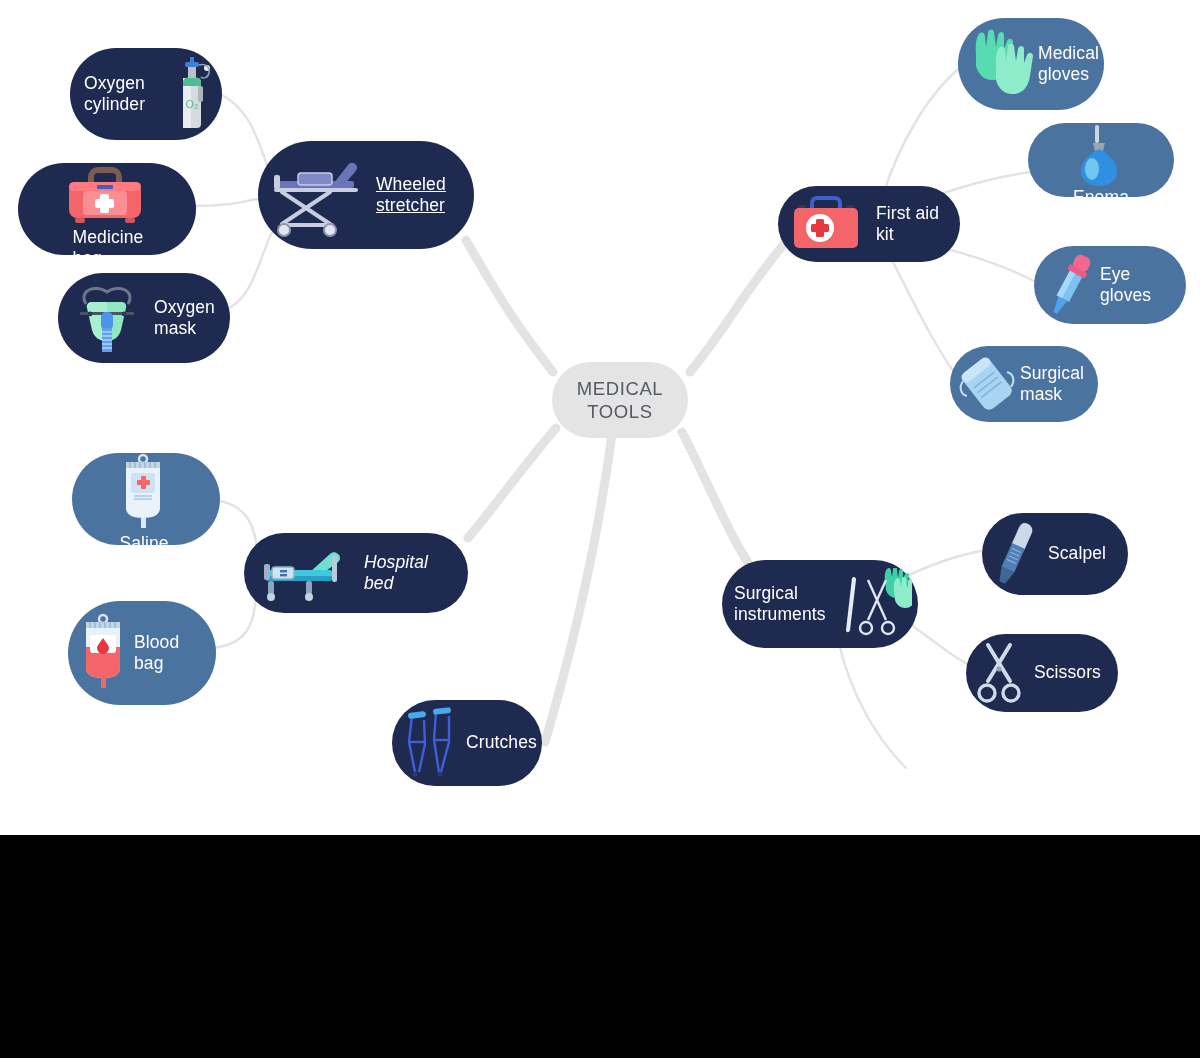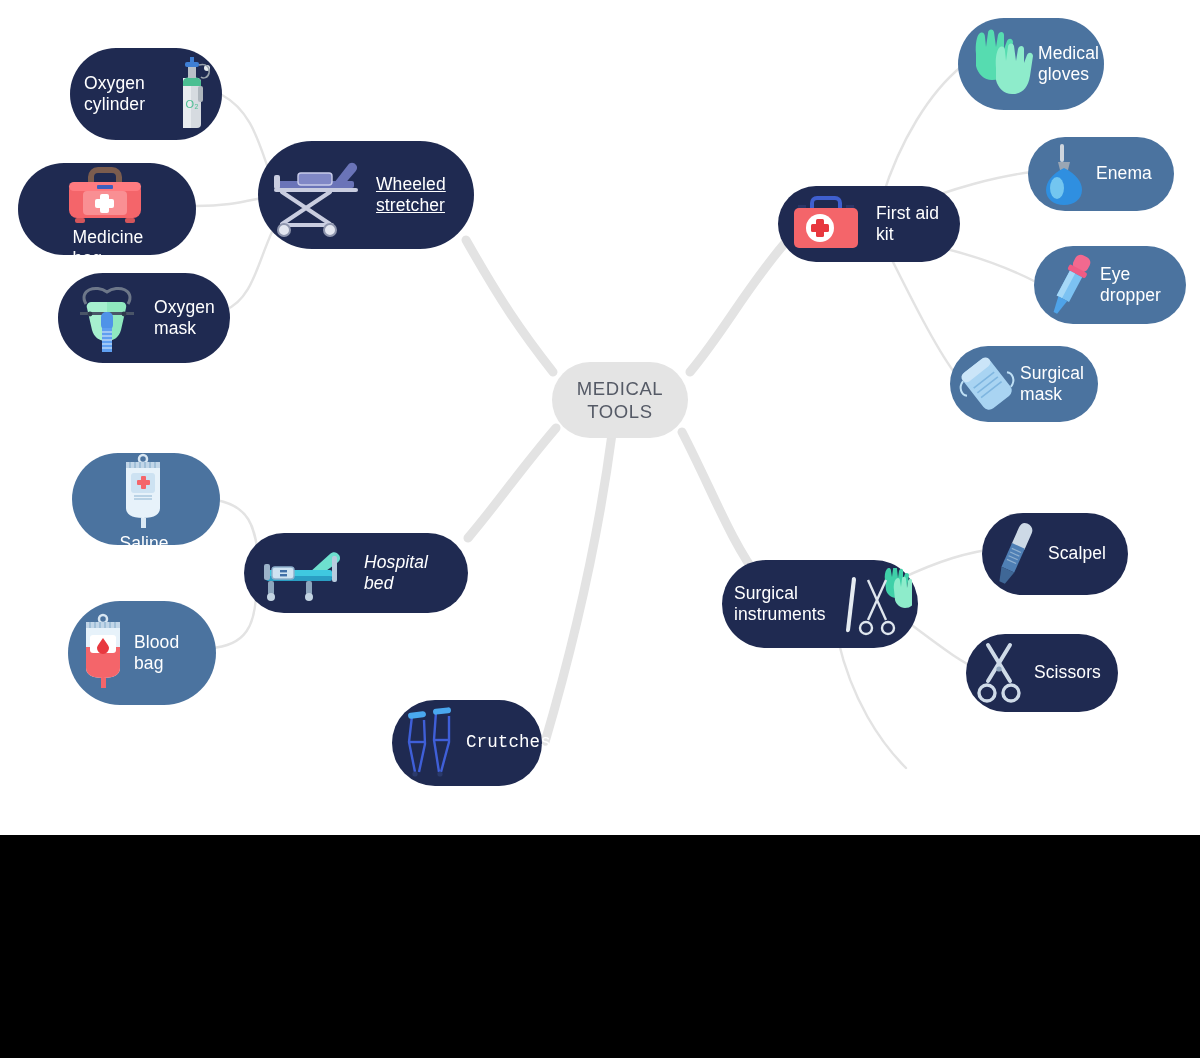--- a/index.html
+++ b/index.html
@@ -130,42 +130,42 @@
 
     <div class="node pill" style="left:958px;top:18px;width:146px;height:92px;background:#4b739f;padding:0 10px 0 6px;">
       <svg class="ico" width="72" height="80" viewBox="0 0 72 80">
         <path d="M12 30c-1-10 1-18 3-20 3-3 6-1 6 3l1 10 2-14c0-4 5-5 6-1l2 15 2-12c1-4 6-4 6 0l0 14 3-8c2-4 6-2 6 1l-3 20c-2 12-8 18-18 18-8 0-14-6-16-14z" fill="#56dcb0"></path>
         <path d="M32 44c-1-10 1-18 3-20 3-3 6-1 6 3l1 10 2-14c0-4 5-5 6-1l2 15 2-12c1-4 6-4 6 0l0 14 3-8c2-4 6-2 6 1l-3 20c-2 12-8 18-18 18-8 0-14-6-16-14z" fill="#8eeccb"></path>
       </svg>
       <span class="label" style="flex:1;margin-left:2px;">Medical
 gloves</span>
     </div>
 
-    <div class="node pill" style="left:1028px;top:137px;width:146px;height:74px;background:#4b739f;padding:0 12px 0 8px;">
+    <div class="node pill" style="left:1028px;top:123px;width:146px;height:74px;background:#4b739f;padding:0 12px 0 8px;flex-direction:column;">
       <svg class="ico" width="56" height="64" viewBox="0 0 56 64">
         <rect x="24" y="2" width="4" height="18" rx="2" fill="#cfd6de"></rect>
         <path d="M22 20h12l-2 8H24z" fill="#9aa6b4"></path>
         <path d="M28 26c12 6 18 14 18 22 0 9-8 15-18 15S10 57 10 48c0-8 6-16 18-22z" fill="#2f8fe0"></path>
         <ellipse cx="21" cy="46" rx="7" ry="11" fill="#7fd0f2" opacity=".85"></ellipse>
       </svg>
       <span class="label" style="flex:1;margin-left:4px;">Enema</span>
     </div>
 
     <div class="node pill" style="left:1034px;top:246px;width:152px;height:78px;background:#4b739f;padding:0 12px 0 6px;">
       <svg class="ico" width="58" height="70" viewBox="0 0 58 70">
         <g transform="rotate(28 29 35)">
           <rect x="22" y="2" width="16" height="16" rx="6" fill="#f2698f"></rect>
           <rect x="20" y="16" width="20" height="6" rx="2" fill="#ef5b84"></rect>
           <rect x="23" y="22" width="14" height="28" fill="#7cc2f2"></rect>
           <rect x="23" y="22" width="6" height="28" fill="#a6d8f7"></rect>
           <path d="M25 50h10l-3 16h-4z" fill="#4fa3e8"></path>
         </g>
       </svg>
       <span class="label" style="flex:1;margin-left:2px;">Eye
-dropper</span>
+gloves</span>
     </div>
 
     <div class="node pill" style="left:950px;top:346px;width:148px;height:76px;background:#4b739f;padding:0 12px 0 6px;">
       <svg class="ico" width="62" height="66" viewBox="0 0 62 66">
         <g transform="rotate(-38 31 33)">
           <rect x="14" y="10" width="34" height="46" rx="7" fill="#a9d4f2"></rect>
           <rect x="14" y="10" width="34" height="10" rx="5" fill="#cbe5f8"></rect>
           <g stroke="#7fb6e0" stroke-width="1.6">
             <line x1="18" y1="28" x2="44" y2="28"></line>
               <line x1="18" y1="34" x2="44" y2="34"></line>
@@ -267,21 +267,21 @@
         <rect x="8" y="6" width="18" height="6" rx="3" fill="#4aa8ef" transform="rotate(-8 17 9)"></rect>
         <g stroke="#3f5fd8" stroke-width="2.4" fill="none">
           <path d="M36 6l-2 28 5 32"></path>
             <path d="M49 10l0 26-8 30"></path>
           <path d="M34 34h16"></path>
         </g>
         <rect x="33" y="2" width="18" height="6" rx="3" fill="#4aa8ef" transform="rotate(-6 42 5)"></rect>
         <circle cx="15" cy="68" r="2.6" fill="#2b3a6b"></circle>
         <circle cx="40" cy="68" r="2.6" fill="#2b3a6b"></circle>
       </svg>
-      <span class="label" style="flex:1;margin-left:4px;font-family:Liberation Mono, monospace;">Crutches</span>
+      <span class="label" style="flex:1;margin-left:4px;">Crutches</span>
     </div>
 
     <div class="node pill" style="left:722px;top:560px;width:196px;height:88px;background:#1f2a51;padding:0 6px 0 12px;">
       <span class="label" style="flex:1;">Surgical
 instruments</span>
       <svg class="ico" width="70" height="72" viewBox="0 0 70 72">
         <path d="M43 12c-1-6 1-10 2-11 2-2 4-1 4 2l1 6 1-8c0-3 4-3 4 0l1 9 1-7c1-3 4-3 4 0l0 8 2-5c1-2 4-1 4 1l-2 12c-1 7-5 11-11 11-5 0-9-4-10-8z" fill="#3fd0a8"></path>
         <path d="M52 22c-1-6 1-10 2-11 2-2 4-1 4 2l1 6 1-8c0-3 4-3 4 0l1 9 1-7c1-3 4-3 4 0l0 8 2-5c1-2 4-1 4 1l-2 12c-1 7-5 11-11 11-5 0-9-4-10-8z" fill="#8eeccb"></path>
         <path d="M10 10c2-2 4-1 4 2L8 62c-1 3-4 3-4 0z" fill="#e6ecf2"></path>
         <g stroke="#dfe6ee" stroke-width="2.4" fill="none">

